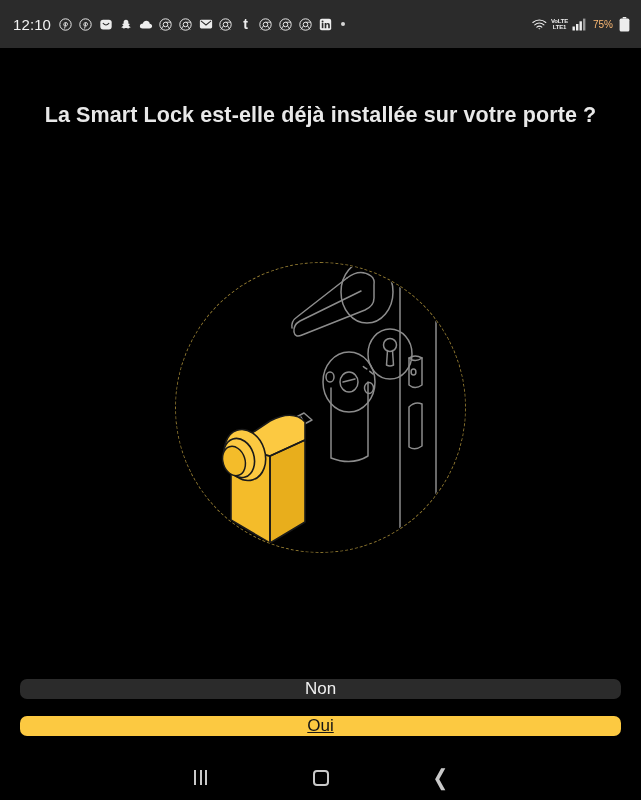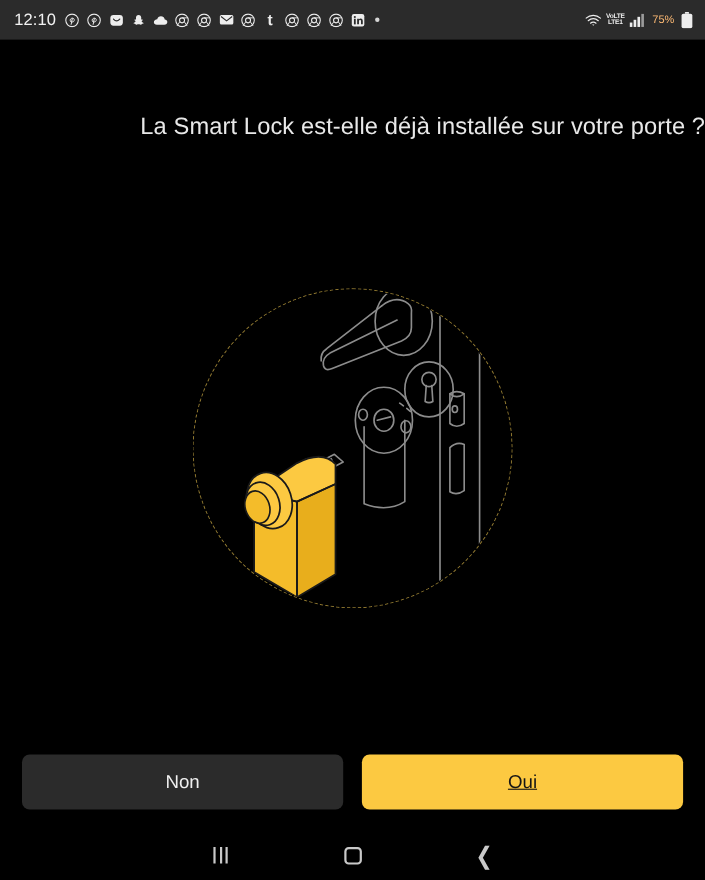--- a/index.html
+++ b/index.html
@@ -11,21 +11,21 @@
   }
   #app {
     position:relative;
     width:641px; height:800px;
     background:#000;
   }
 
   
   .statusbar {
     position:absolute; top:0; left:0;
-    width:641px; height:36px;
+    width:641px; height:48px;
     background:#2b2b2b;
     display:flex; align-items:center;
     padding:0 9px 0 13px;
   }
   .sb-clock {
     color:#f2f2f2; font-size:15px; letter-spacing:.1px;
     margin-right:7px; white-space:nowrap;
   }
   .sb-icons { display:flex; align-items:center; gap:5px; flex:1; }
   .sb-ic {
@@ -40,24 +40,24 @@
   .volte {
     display:flex; flex-direction:column; align-items:center; justify-content:center;
     line-height:1; color:#ededed;
   }
   .volte b { font-size:6px; font-weight:700; letter-spacing:-.2px; }
   .volte i { font-size:6px; font-style:normal; font-weight:700; letter-spacing:-.2px; }
 
   
   .title {
     position:absolute; top:103px; left:0; width:641px;
-    text-align:right;
+    text-align:center;
     color:#e8e8e8;
     font-size:21.5px;
-    font-weight:400;
+    font-weight:700;
     letter-spacing:.1px;
   }
 
   .illus {
     position:absolute;
     left:175px; top:262px;
     width:291px; height:291px;
   }
   .dashcircle {
     position:absolute; inset:0;
@@ -65,20 +65,21 @@
     border:1.6px dashed #8d762f;
   }
   .illus svg { position:absolute; left:0; top:0; }
 
   
   .btnrow {
     position:absolute; left:0; bottom:64px;
     width:641px;
     display:flex; gap:17px;
     padding:0 20px;
+    flex-direction:column;
   }
   .btn {
     flex:1; height:50px;
     border:none; border-radius:7px;
     font-family:"Liberation Sans", sans-serif;
     font-size:17px;
     cursor:pointer;
     display:flex; align-items:center; justify-content:center;
   }
   .btn-no { background:#2b2b2b; color:#f0f0f0; }

